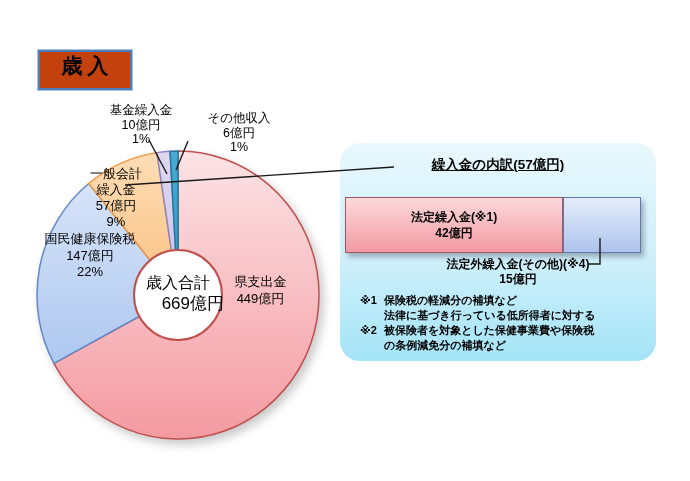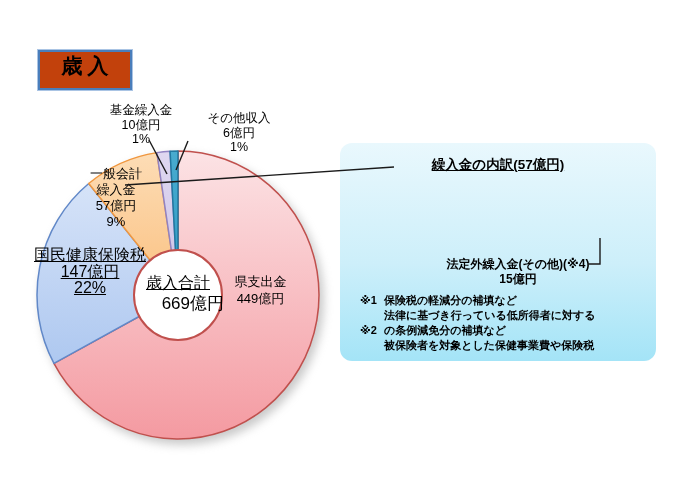--- a/index.html
+++ b/index.html
@@ -14,32 +14,32 @@
     display:flex;align-items:flex-start;justify-content:center;
   }
   .title-box span{font-size:21px;font-weight:bold;letter-spacing:5px;padding-left:5px;}
   
   .pie{position:absolute;left:30px;top:145px;filter:drop-shadow(4px 5px 5px rgba(120,120,120,.4));}
   
   .plabel{position:absolute;text-align:center;font-size:12.5px;line-height:14.5px;}
   .l-kikin{left:98px;top:103px;width:86px;}
   .l-sonota{left:196px;top:103px;width:86px;margin-top:8px;}
   .l-ippan{left:78px;top:166px;width:76px;font-size:13px;line-height:16px;}
-  .l-kokuho{left:34px;top:247px;width:112px;font-size:16px;line-height:16.5px;text-decoration:underline;}
+  .l-kokuho{left:34px;top:231px;width:112px;font-size:13px;line-height:16.5px;}
   .l-ken{left:213px;top:274px;width:95px;font-size:13px;line-height:16.5px;}
   .center-label{position:absolute;left:132px;top:272px;width:92px;text-align:center;}
-  .center-label .cl1{font-size:16px;line-height:21px;text-decoration:underline;}
+  .center-label .cl1{font-size:16px;line-height:21px;}
   .center-label .cl2{font-size:17px;line-height:22px;text-align:right;}
   
   .overlay{position:absolute;left:0;top:0;z-index:5;pointer-events:none;}
   .overlay line,.overlay polyline{stroke:#1a1a1a;stroke-width:1.4;fill:none;}
   
   .inset{
     position:absolute;left:340px;top:143px;width:316px;height:218px;z-index:1;
-    border-radius:12px;
+    border-radius:20px;
     background:linear-gradient(180deg,#e9f8fd 0%,#cdeffa 55%,#a4e4f7 100%);
   }
   .inset-title{
     position:absolute;left:0;top:13px;width:100%;text-align:center;
     font-size:13.5px;font-weight:bold;text-decoration:underline;
   }
   .bar{
     position:absolute;left:5px;top:54px;width:296px;height:56px;display:flex;
     box-shadow:3px 4px 5px rgba(90,90,110,.45);
   }
@@ -125,39 +125,48 @@
   </div>
 
   <div class="center-label">
     <div class="cl1">歳入合計</div>
     <div class="cl2">669億円</div>
   </div>
 
   <div class="inset">
     <div class="inset-title">繰入金の内訳(57億円)</div>
 
+    <div class="bar">
+      <div class="bar-seg seg0" style="width: 73.6842%; background: linear-gradient(rgb(251, 217, 220), rgb(242, 154, 162)); border-color: rgb(156, 90, 96);">
+        <div class="seg-label">
+          <div>法定繰入金(※1)</div>
+          <div>42億円</div>
+        </div>
+      </div>
+      <div class="bar-seg seg1" style="width: 26.3158%; background: linear-gradient(rgb(228, 236, 250), rgb(174, 195, 236)); border-color: rgb(95, 123, 174);"></div>
+    </div>
 
     <div class="below-label">
       <div>法定外繰入金(その他)(※4)</div>
       <div>15億円</div>
     </div>
 
     <div class="notes">
       <div class="note">
         <span class="marker">※1</span>
         <div class="ntext">
           <div>保険税の軽減分の補填など</div>
           <div>法律に基づき行っている低所得者に対する</div>
         </div>
       </div>
       <div class="note">
         <span class="marker">※2</span>
         <div class="ntext">
+          <div>被保険者を対象とした保健事業費や保険税</div>
           <div>の条例減免分の補填など</div>
-          <div>被保険者を対象とした保健事業費や保険税</div>
         </div>
       </div>
     </div>
   </div>
 
   <svg class="overlay" width="690" height="481">
     <line x1="125" y1="185" x2="394" y2="167"></line>
     <line x1="149" y1="140" x2="167" y2="174"></line>
     <line x1="188" y1="141" x2="176" y2="170"></line>
     <polyline points="600,238 600,264 588,264"></polyline>

